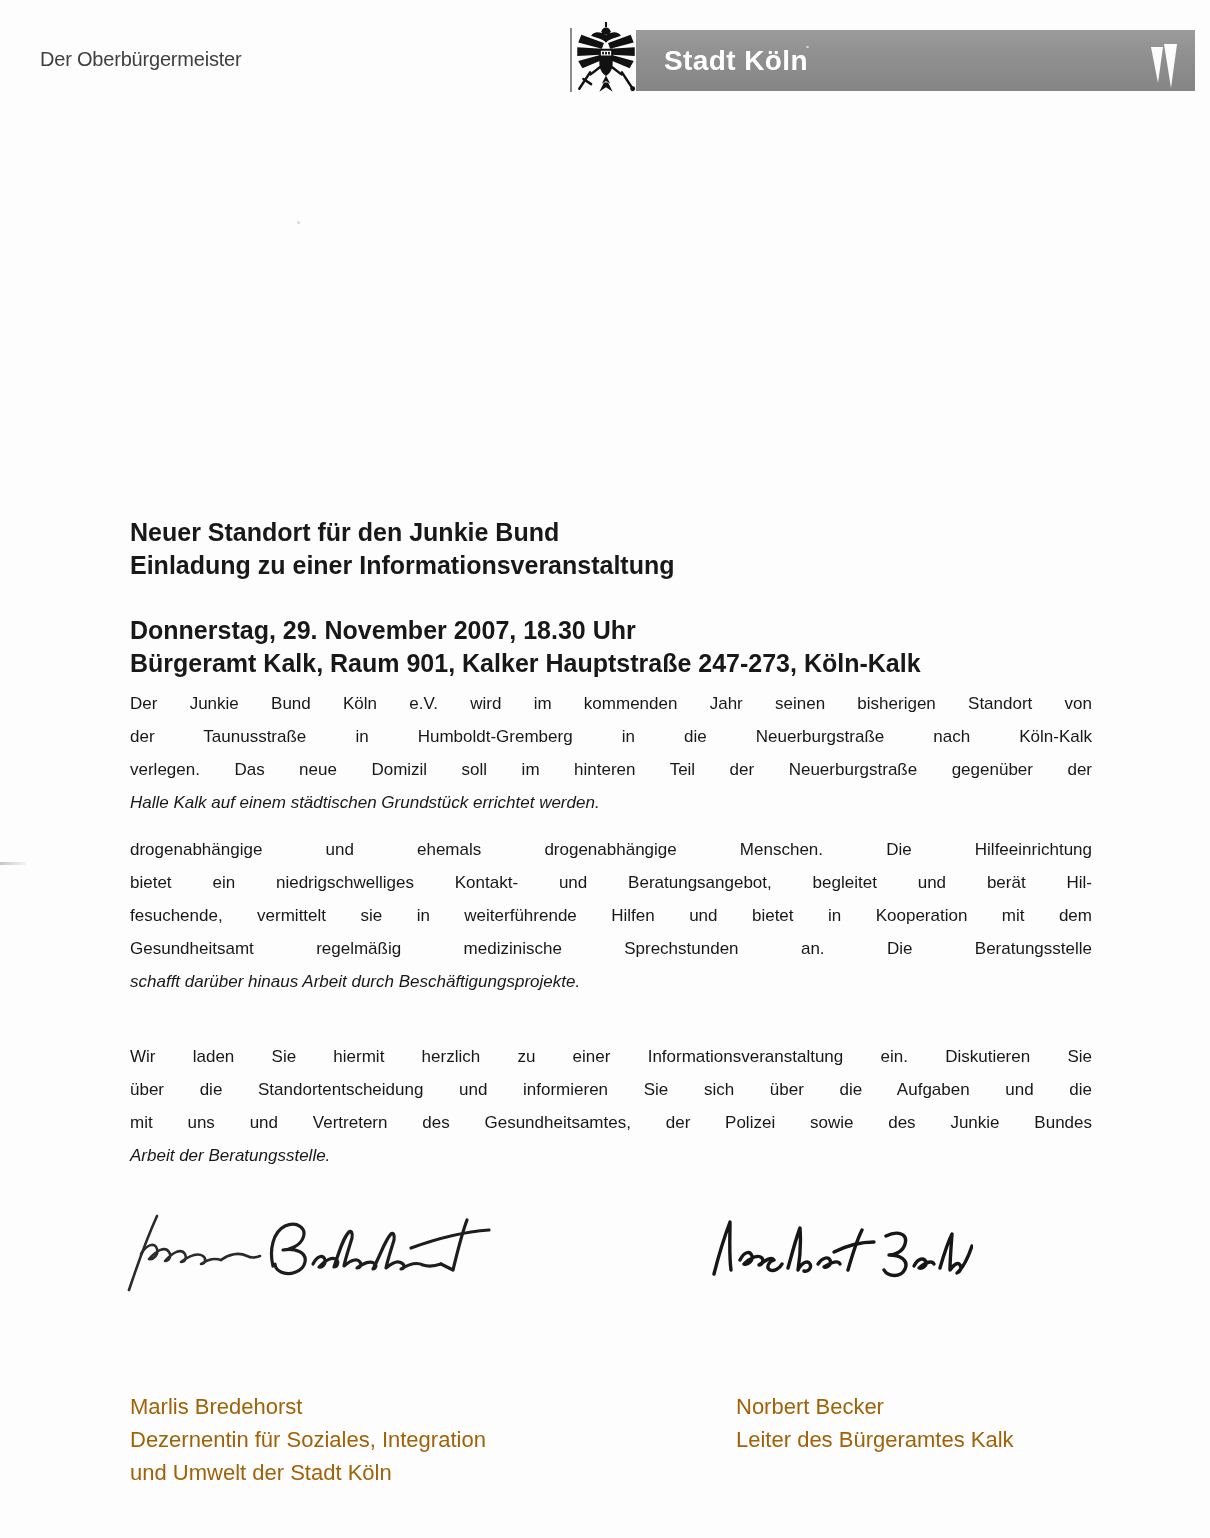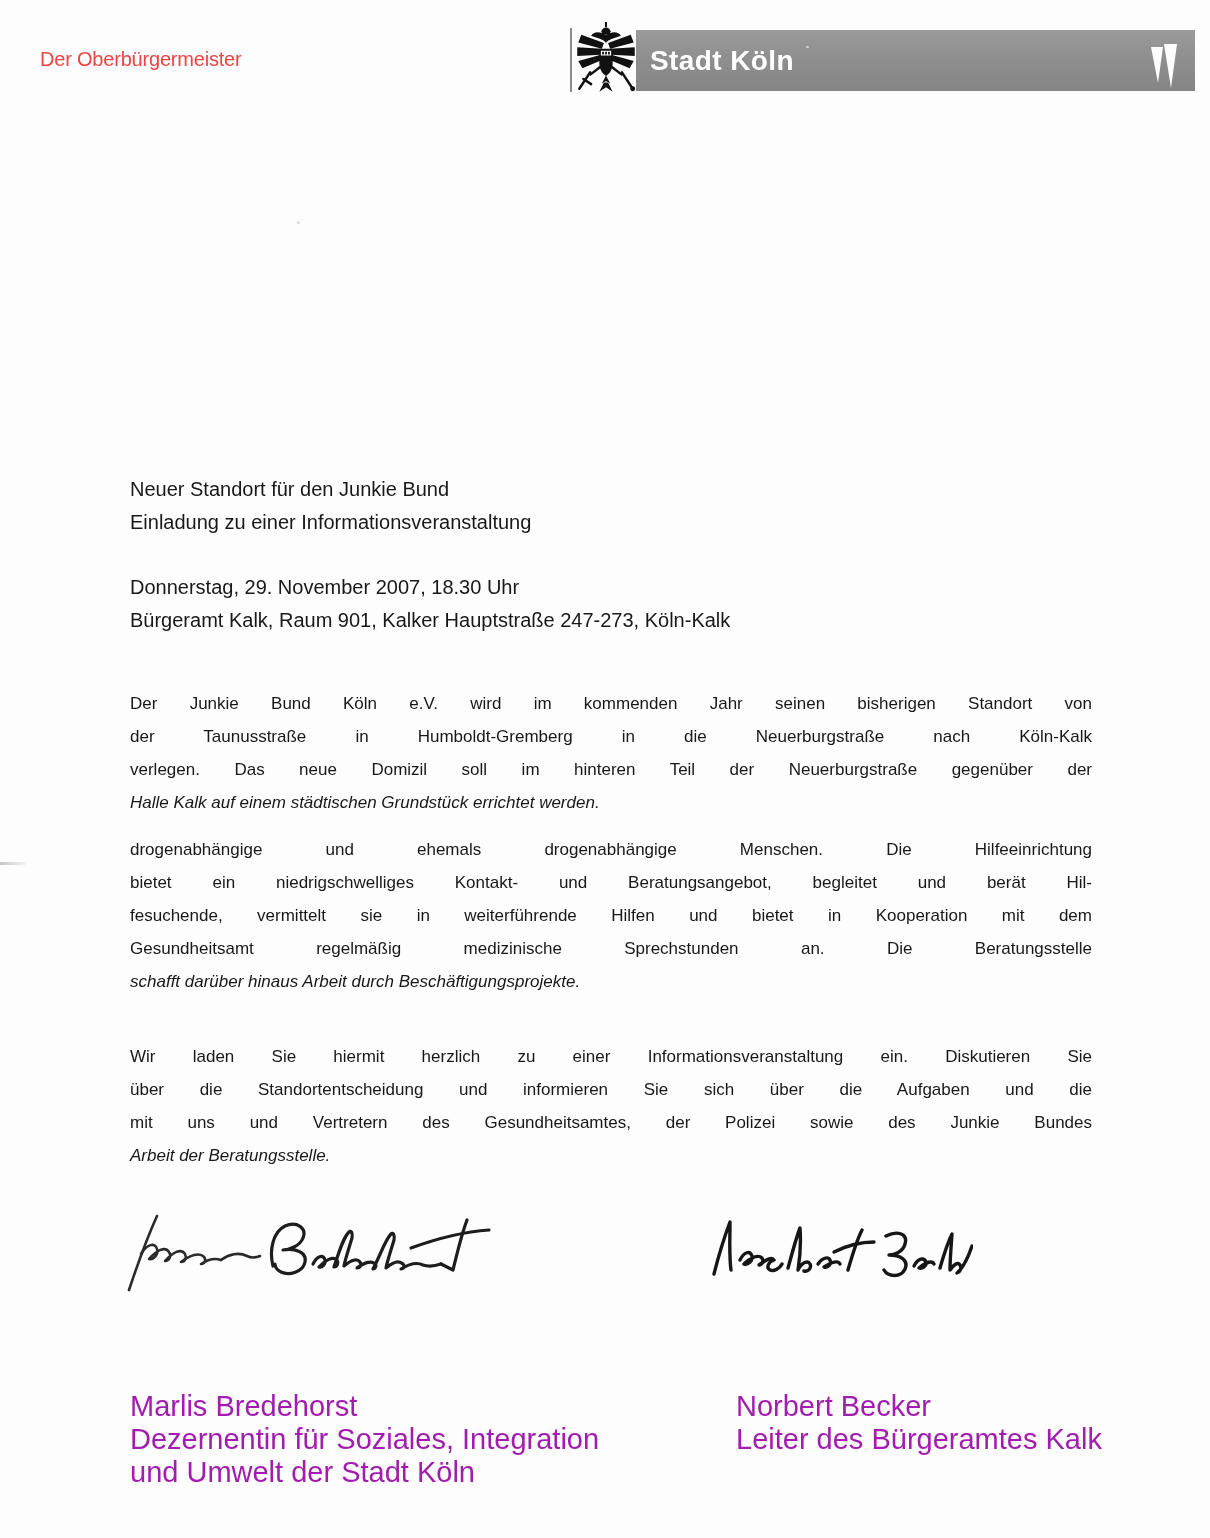--- a/index.html
+++ b/index.html
@@ -8,48 +8,48 @@
     width:1210px;height:1538px;
     margin:0 auto;
     background:#fdfdfd;
     font-family:"Liberation Sans", sans-serif;
     color:#181818;
     overflow:hidden;
   }
   
   .sender{
     position:absolute;left:40px;top:48px;
-    font-size:20px;letter-spacing:-0.2px;color:#ef4444;
+    font-size:20px;letter-spacing:-0.2px;color:#404040;
   }
   .hdr-divider{
     position:absolute;left:570px;top:28px;width:2px;height:64px;
     background:#8c8c8c;
   }
   .emblem{position:absolute;left:575px;top:22px;}
   .banner{
     position:absolute;left:636px;top:30px;width:559px;height:61px;
     background:linear-gradient(180deg,#9b9b9b 0%,#8f8f8f 45%,#858585 100%);
     display:flex;align-items:center;
   }
   .banner-text{
     color:#ffffff;font-size:28px;font-weight:600;
-    padding-left:14px;letter-spacing:0.4px;
+    padding-left:28px;letter-spacing:0.4px;
   }
   .spires{position:absolute;left:505px;top:0;}
   
   .block{position:absolute;left:130px;width:962px;line-height:33px;}
-  .bold-block{font-weight:normal;font-size:20px;}
+  .bold-block{font-weight:bold;font-size:25px;margin-top:43px;}
   .para{font-size:17px;}
   .jline{text-align:justify;text-align-last:justify;}
   .jline.last{text-align-last:left;font-style:italic;}
   .bline{text-align:left;}
   
   .sig{position:absolute;}
   
-  .footer{position:absolute;top:1390px;font-size:29px;line-height:33px;color:#a21caf;}
+  .footer{position:absolute;top:1390px;font-size:22px;line-height:33px;color:#a16207;}
   .footer.left{left:130px;}
   .footer.right{left:714px;margin-left:22px;}
   .fold-mark{
     position:absolute;left:0;top:862px;width:26px;height:3px;
     background:linear-gradient(90deg,#c6c6c6,#f4f4f4);
   }
   .speck{position:absolute;background:#d8d8d8;border-radius:50%;}
 </style>
 </head>
 <body>

